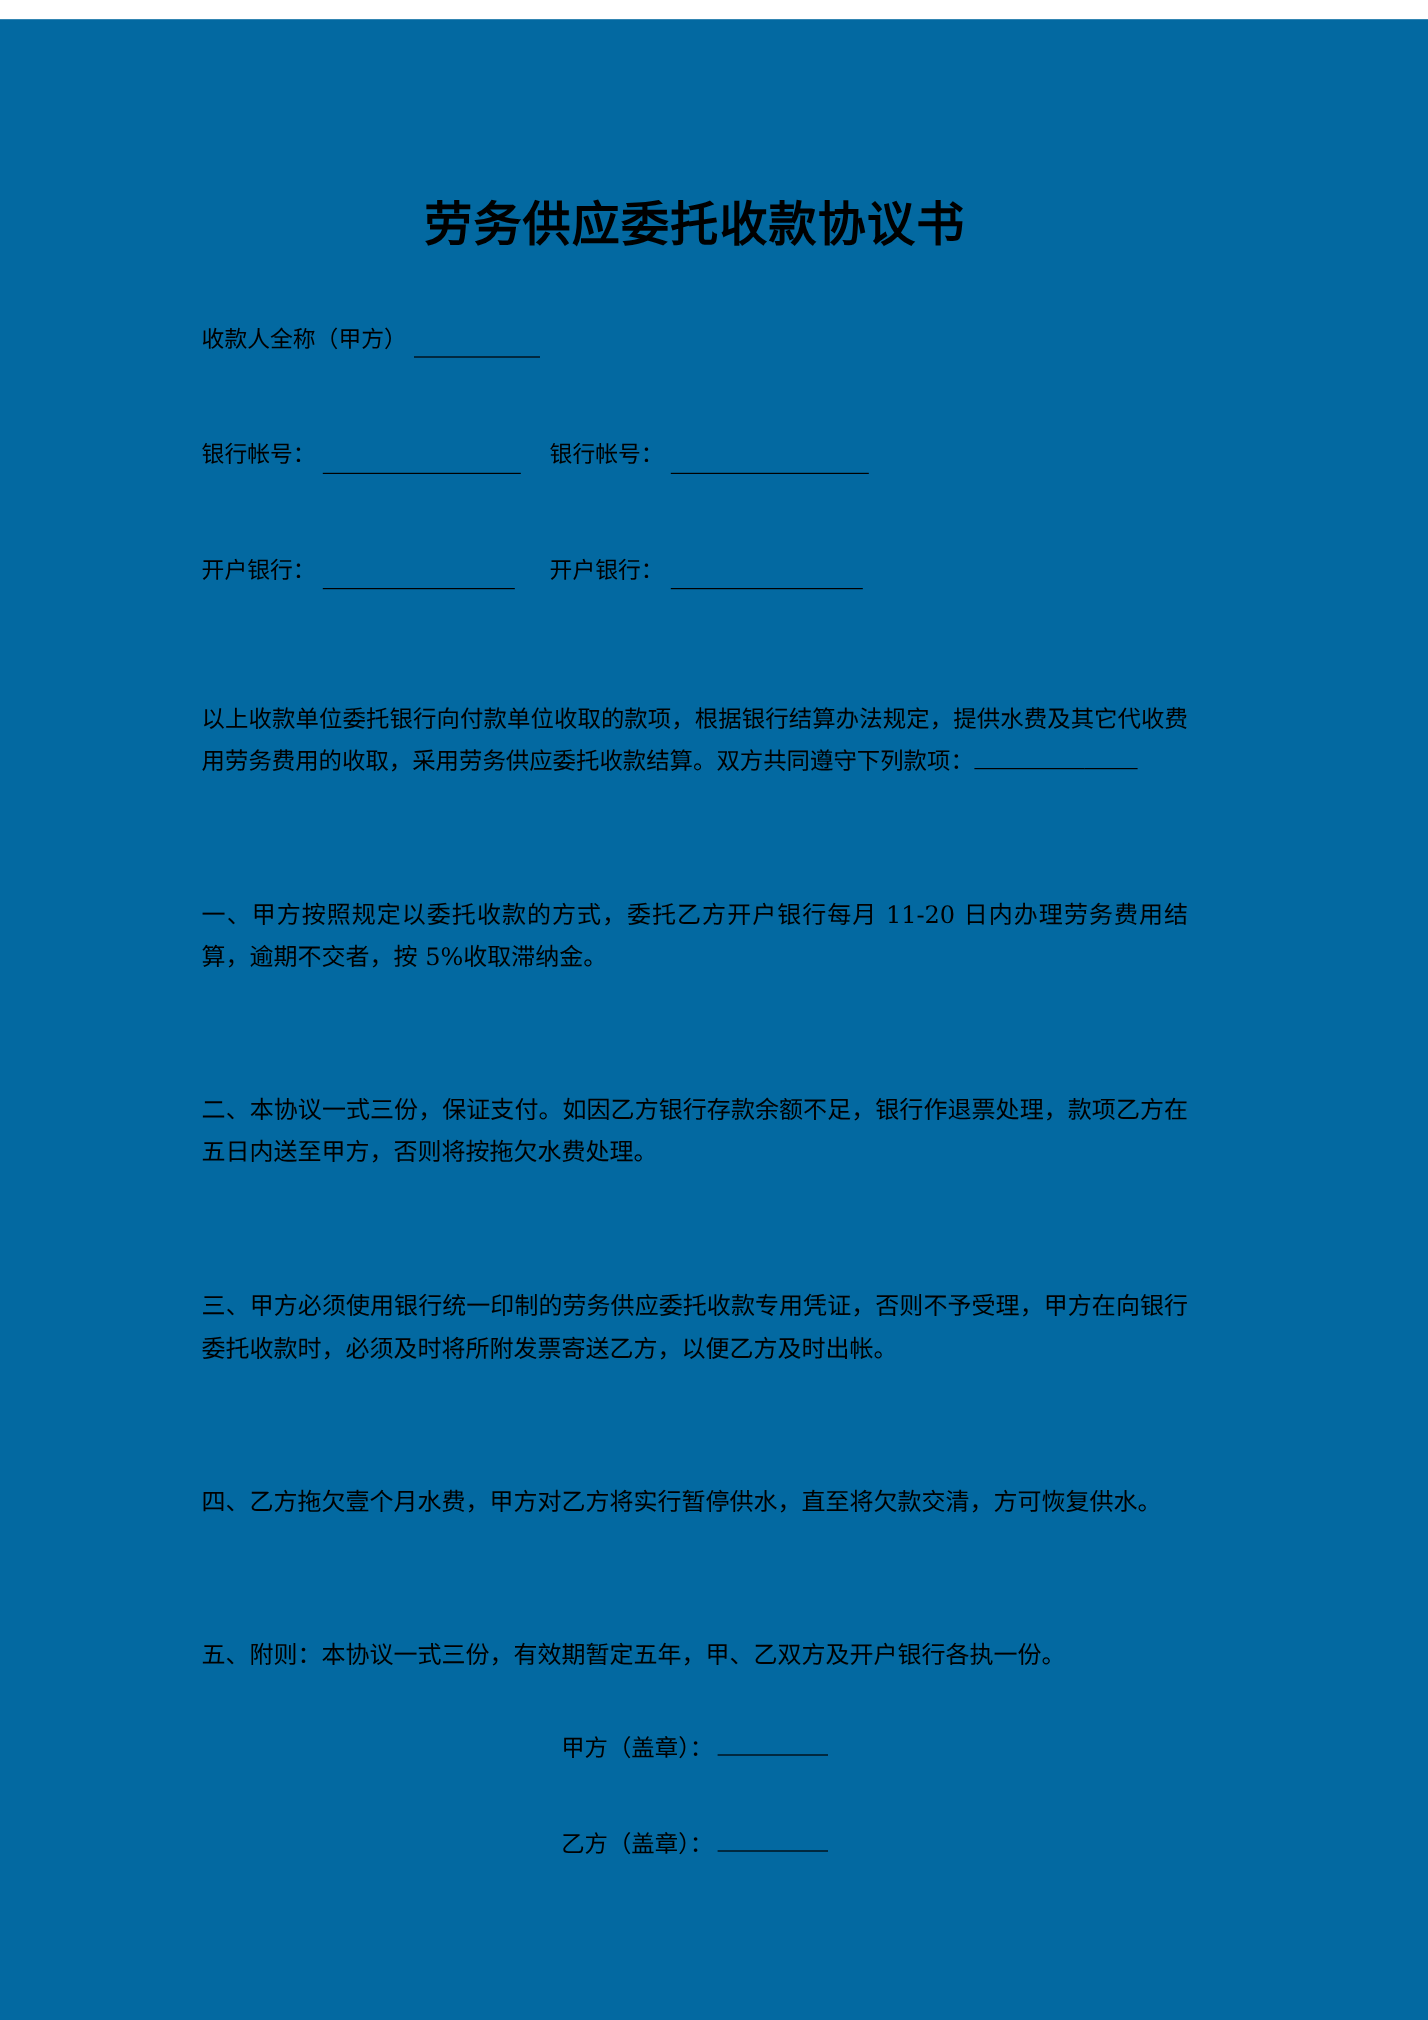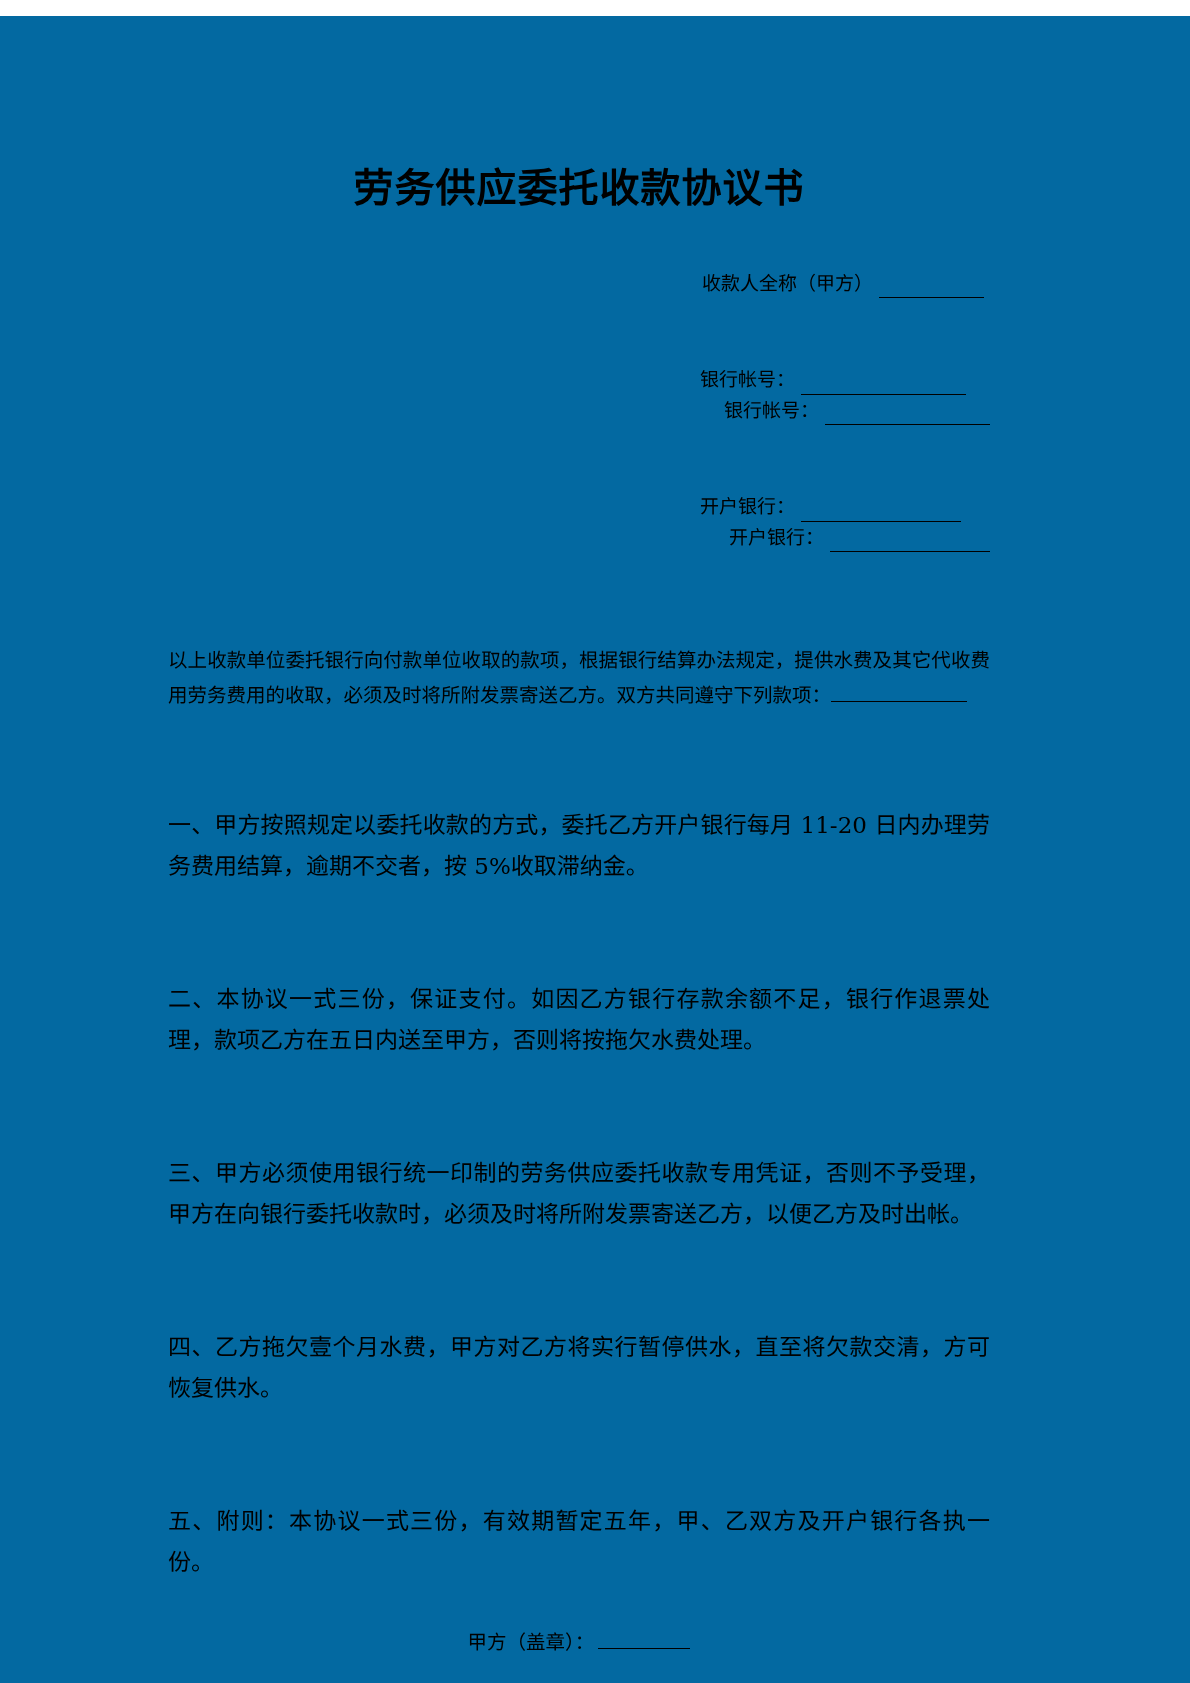--- a/index.html
+++ b/index.html
@@ -43,21 +43,20 @@
   .form-block {
     margin-top: 56px;
   }
   .form-row {
     display: flex;
     align-items: flex-end;
     font-size: 19px;
     line-height: 1.6;
     margin-bottom: 66px;
     white-space: nowrap;
-    flex-direction: column;
   }
   .form-row:last-child { margin-bottom: 0; }
 
   .field {
     display: inline-flex;
     align-items: flex-end;
   }
   .field-label {
     font-size: 19px;
   }
@@ -88,21 +87,21 @@
   .inline-blank {
     display: inline-block;
     border-bottom: 1px solid #000;
     height: 15px;
     vertical-align: baseline;
   }
   .ib-long { width: 92px; }
   .ib-short { width: 44px; }
 
   .clause {
-    font-size: 23px;
+    font-size: 20px;
     line-height: 1.78;
     text-align: justify;
     margin: 0;
     word-break: break-all;
   }
   .c1 { margin-top: 92px; }
   .c2 { margin-top: 92px; }
   .c3 { margin-top: 92px; }
   .c4 { margin-top: 92px; }
   .c5 { margin-top: 92px; }
@@ -158,21 +157,21 @@
           <span class="blank blank-bank"></span>
         </span>
         <span class="field">
           <span class="field-label">开户银行：</span>
           <span class="blank blank-bank"></span>
         </span>
       </div>
 
     </div>
 
-    <p class="para intro-para"><span>以上收款单位委托银行向付款单位收取的款项，根据银行结算办法规定，提供水费及其它代收费用劳务费用的收取，必须及时将所附发票寄送乙方。双方共同遵守下列款项：</span><span class="inline-blank ib-long"></span><span class="inline-blank ib-short"></span></p>
+    <p class="para intro-para"><span>以上收款单位委托银行向付款单位收取的款项，根据银行结算办法规定，提供水费及其它代收费用劳务费用的收取，采用劳务供应委托收款结算。双方共同遵守下列款项：</span><span class="inline-blank ib-long"></span><span class="inline-blank ib-short"></span></p>
 
     <p class="clause c1">一、甲方按照规定以委托收款的方式，委托乙方开户银行每月 11-20 日内办理劳务费用结算，逾期不交者，按 5%收取滞纳金。</p>
 
     <p class="clause c2">二、本协议一式三份，保证支付。如因乙方银行存款余额不足，银行作退票处理，款项乙方在五日内送至甲方，否则将按拖欠水费处理。</p>
 
     <p class="clause c3">三、甲方必须使用银行统一印制的劳务供应委托收款专用凭证，否则不予受理，甲方在向银行委托收款时，必须及时将所附发票寄送乙方，以便乙方及时出帐。</p>
 
     <p class="clause c4">四、乙方拖欠壹个月水费，甲方对乙方将实行暂停供水，直至将欠款交清，方可恢复供水。</p>
 
     <p class="clause c5">五、附则：本协议一式三份，有效期暂定五年，甲、乙双方及开户银行各执一份。</p>

